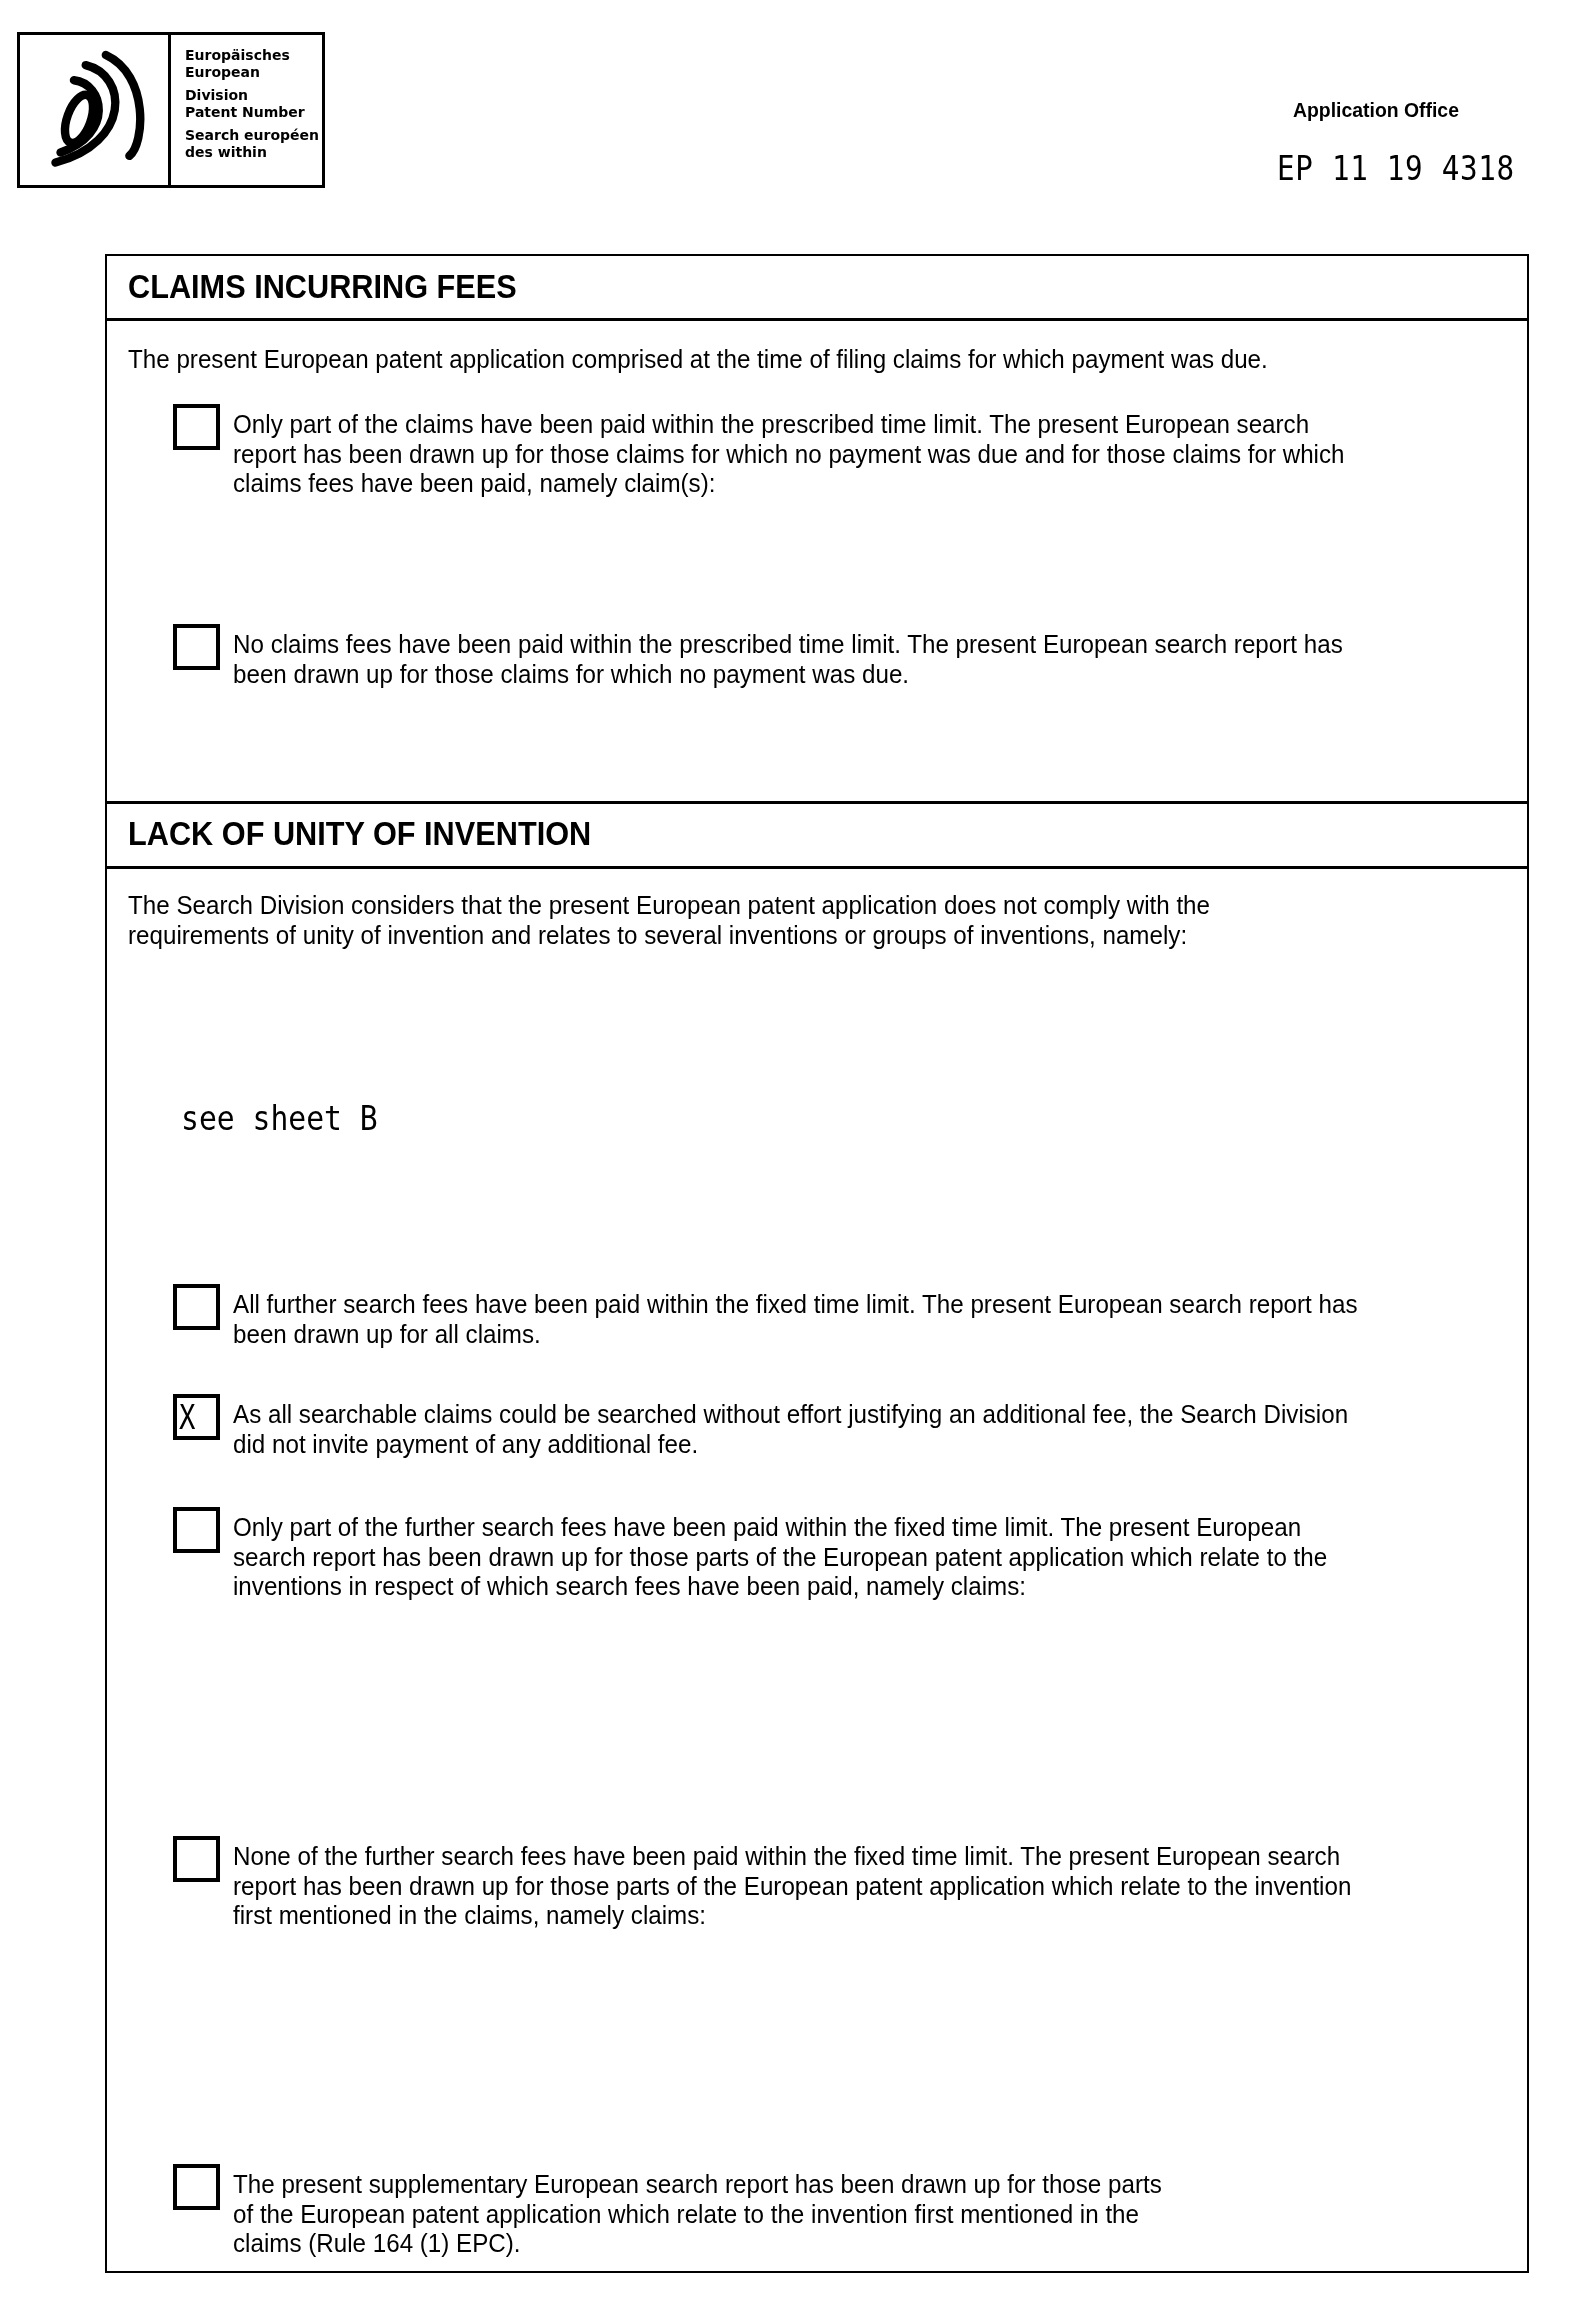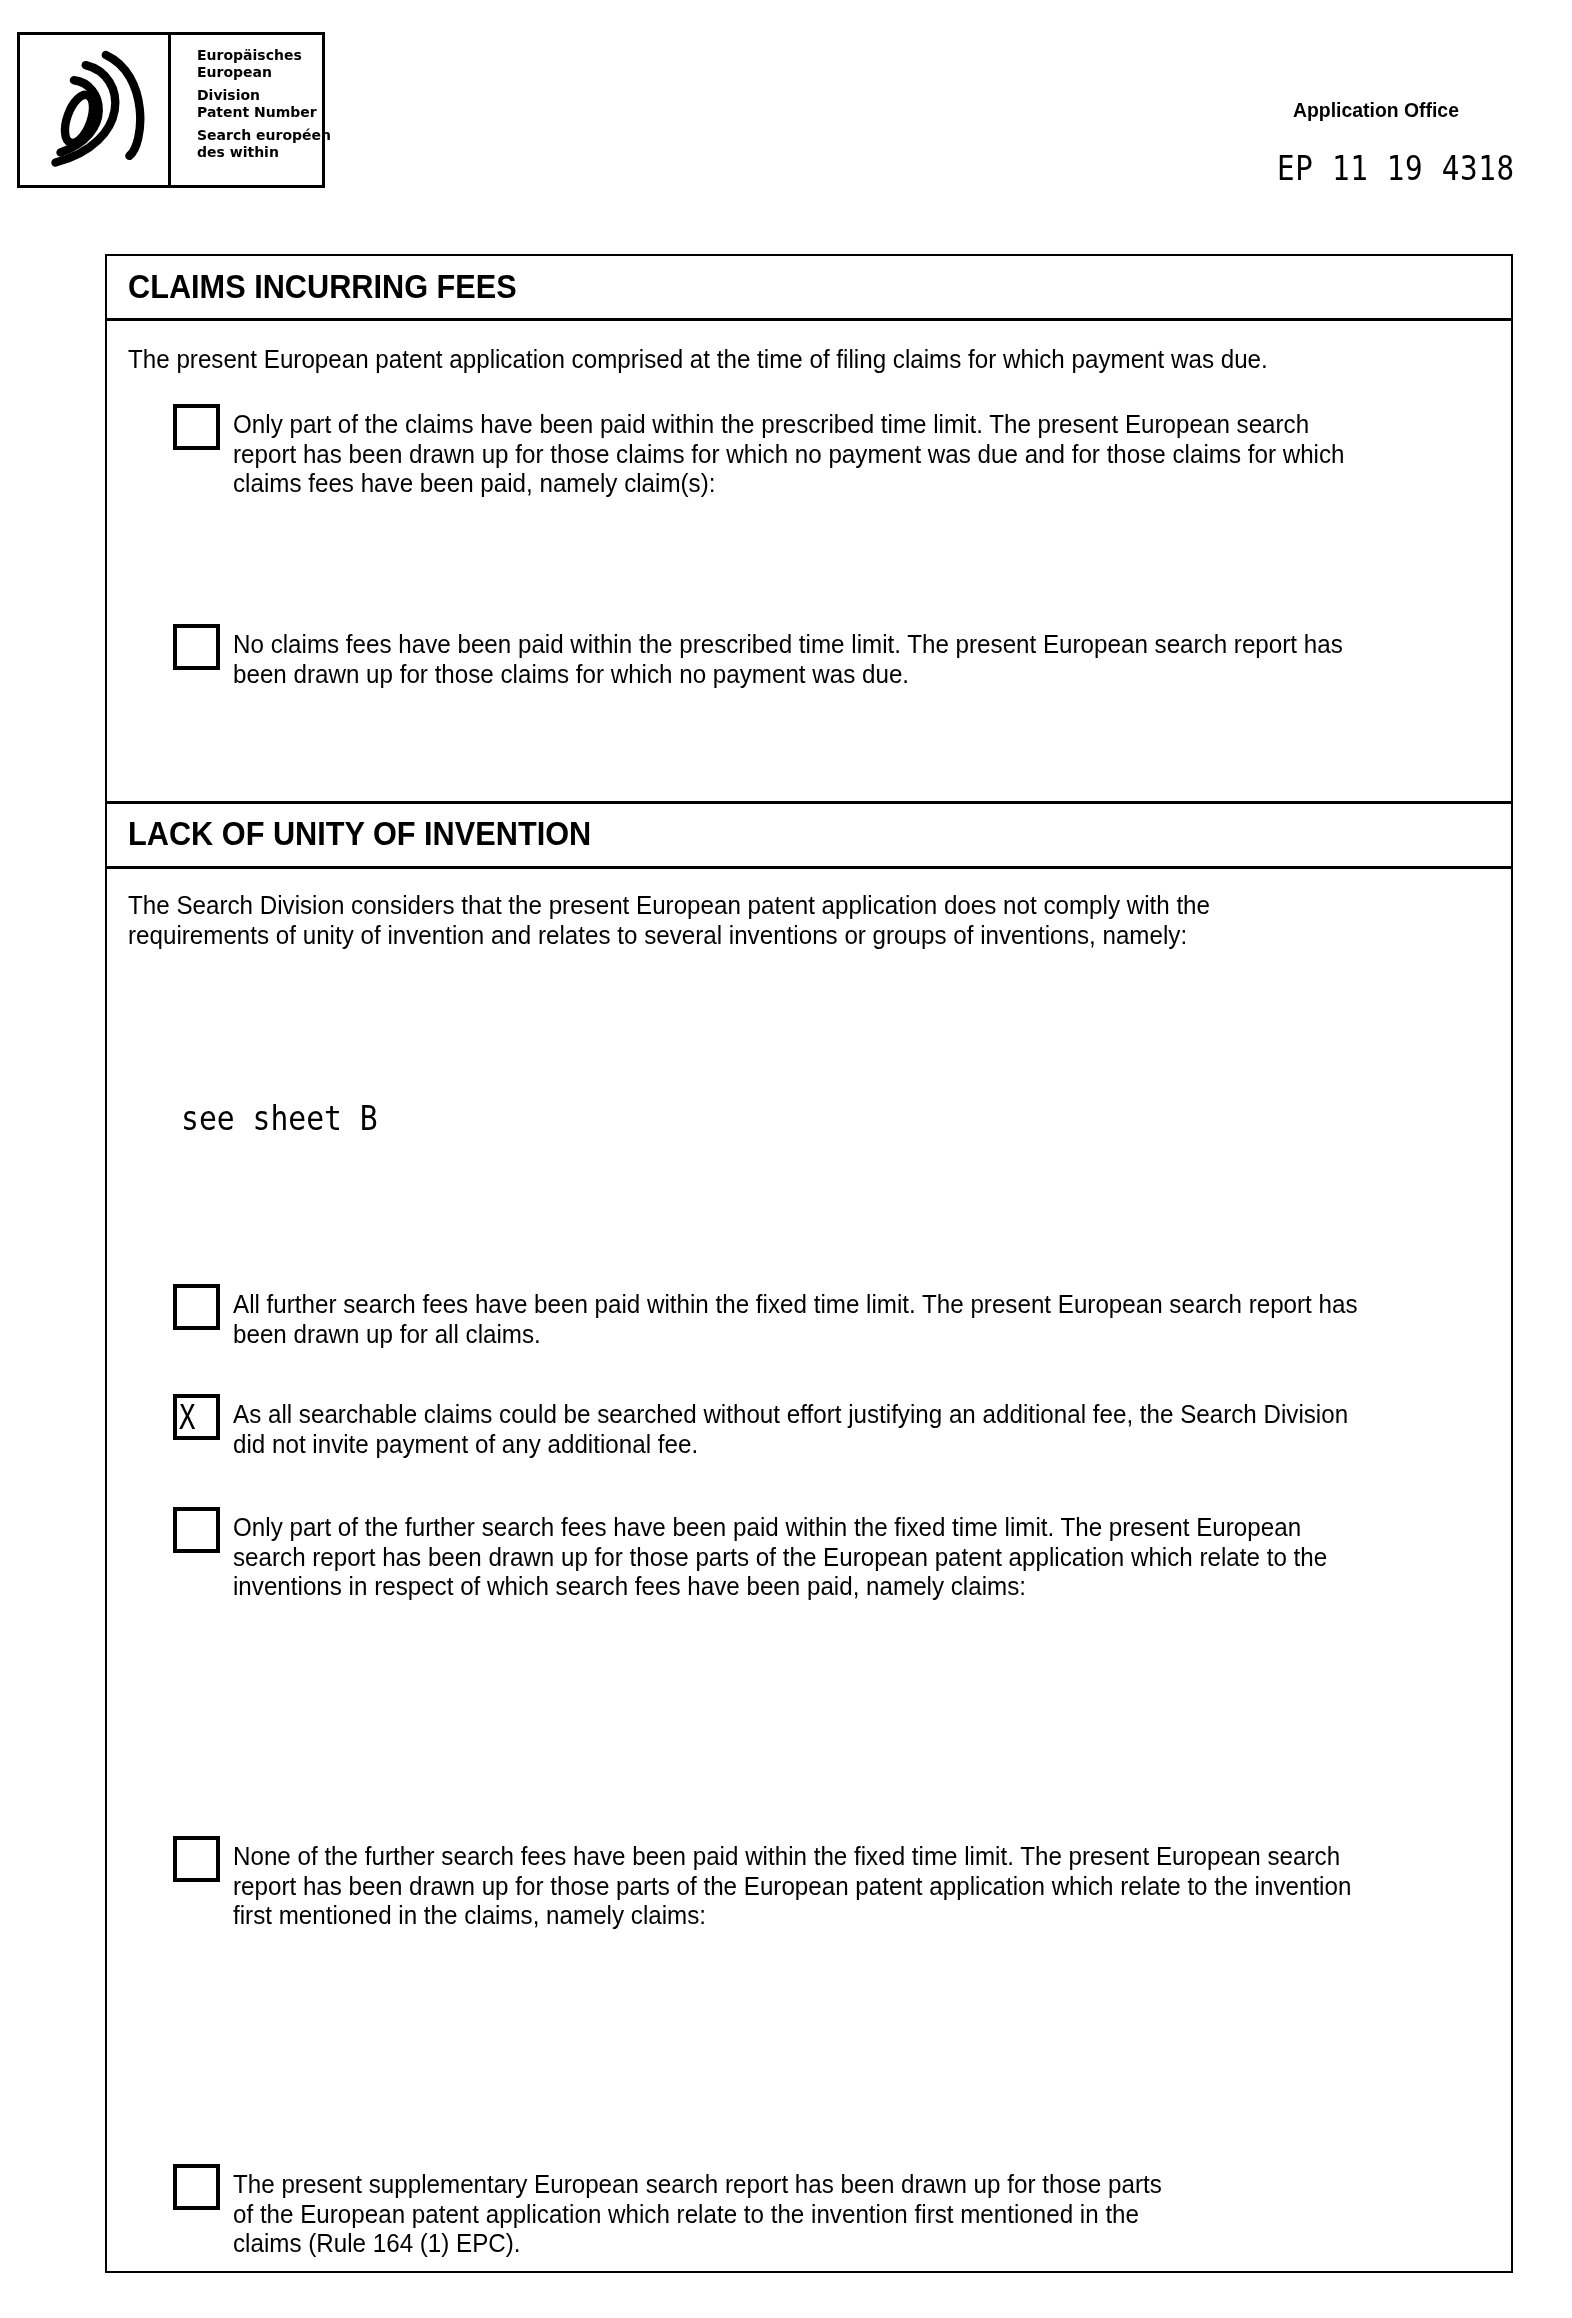--- a/index.html
+++ b/index.html
@@ -3,27 +3,27 @@
 <meta charset="utf-8">
 <style>
   html, body { margin:0; padding:0; background:#ffffff; }
   body { width:1572px; height:2319px; position:relative; overflow:hidden;
          font-family:"Liberation Sans", sans-serif; color:#000; }
   .abs { position:absolute; }
   .logo-box { left:17px; top:32px; width:302px; height:150px; border:3.4px solid #000; }
   .logo-divider { position:absolute; left:148px; top:0; width:3.4px; height:150px; background:#000; }
   .logo-mark { position:absolute; left:17px; top:15px; width:126px; height:126px; }
   .logo-text { position:absolute; left:165px; top:11.8px; font-family:"DejaVu Sans", sans-serif;
-               font-weight:bold; font-size:14px; line-height:17px;margin-left:12px; }
+               font-weight:bold; font-size:14px; line-height:17px; }
   .logo-text div { white-space:nowrap; }
   .logo-text .gap { height:5.9px; }
   .appnum-label { left:1293px; top:99px; font-size:19.4px; font-weight:bold; white-space:nowrap; }
   .appnum-value { left:1277px; top:148px; font-family:"DejaVu Sans Mono", monospace; font-size:34px;
                   letter-spacing:0.8px; white-space:nowrap; transform:scaleX(0.86); transform-origin:left top; }
-  .frame { left:105px; top:254px; width:1404px; height:2015px; border:2.9px solid #000; }
+  .frame { left:105px; top:254px; width:1404px; height:2015px; border:2.9px solid #000;padding-left:16px; }
   .hline { position:absolute; left:0; width:100%; height:3.4px; background:#000; }
   .section-title { position:absolute; left:21px; font-size:33px; font-weight:bold; white-space:nowrap;
                    transform:scaleX(0.93); transform-origin:left top; }
   .para { position:absolute; font-size:26px; line-height:29.5px; white-space:nowrap;
           transform:scaleX(0.93); transform-origin:left top; }
   .cb { position:absolute; left:66px; width:39px; height:38px; border:4.2px solid #000; background:#fff; }
   .cb-mark { position:absolute; left:1.7px; top:-2.5px; font-family:"DejaVu Sans Mono", monospace;
              font-size:34px; line-height:42px; transform:scaleX(0.8); transform-origin:left top; }
   .opt-text { position:absolute; left:126px; font-size:26px; line-height:29.5px; white-space:nowrap;
               transform:scaleX(0.93); transform-origin:left top; }

